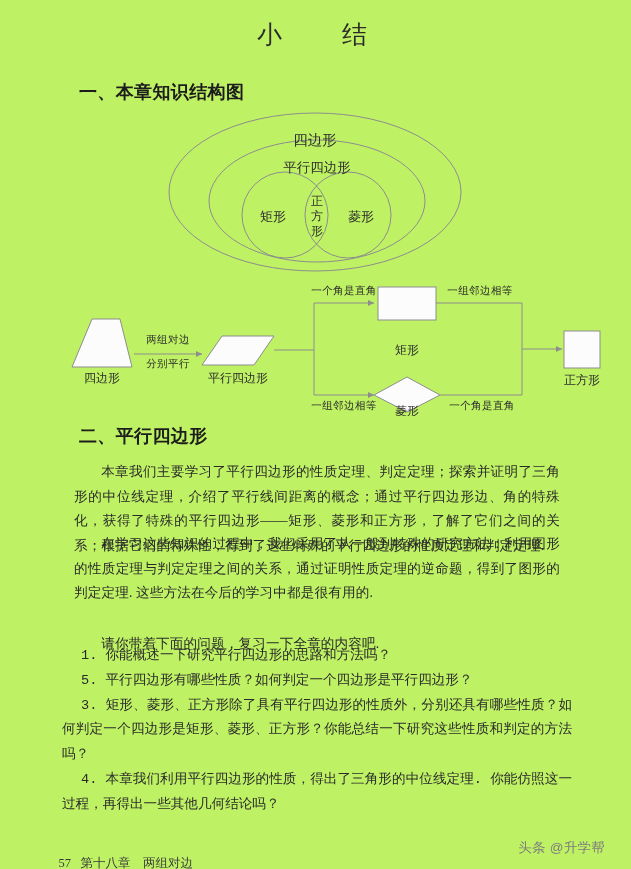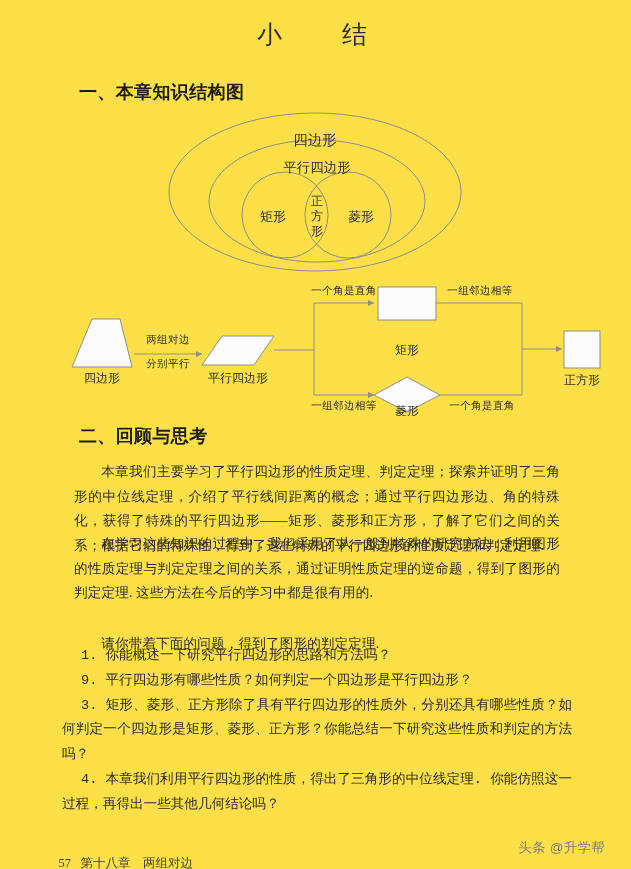--- a/index.html
+++ b/index.html
@@ -4,21 +4,21 @@
 <style>
   html, body {
     margin: 0;
     padding: 0;
     background: #ffffff;
   }
   #page {
     position: relative;
     width: 631px;
     height: 869px;
-    background: #fde047;
+    background: #bef264;
     font-family: "Liberation Serif", "DejaVu Serif", serif;
     color: #262626;
     overflow: hidden;
   }
 
   
   #doc-title {
     position: absolute;
     top: 18px;
     left: 0;
@@ -213,35 +213,35 @@
       <line class="flow-line" x1="378" y1="114" x2="460" y2="114"></line>
       <text class="flow-cond" x="420" y="128">一个角是直角</text>
 
       <line class="flow-line" x1="460" y1="22" x2="460" y2="114"></line>
       <line class="flow-line" x1="460" y1="68" x2="500" y2="68" marker-end="url(#ah)"></line>
       <rect class="flow-shape" x="502" y="50" width="36" height="37"></rect>
       <text class="flow-label" x="520" y="103" font-size="12">正方形</text>
     </svg>
   </div>
 
-  <div class="section-heading" id="heading-2">二、回顾与思考</div>
+  <div class="section-heading" id="heading-2">二、平行四边形</div>
 
   <div class="body-block" id="para-1">
     <p>本章我们主要学习了平行四边形的性质定理、判定定理；探索并证明了三角形的中位线定理，介绍了平行线间距离的概念；通过平行四边形边、角的特殊化，获得了特殊的平行四边形——矩形、菱形和正方形，了解了它们之间的关系；根据它们的特殊性，得到了这些特殊的平行四边形的性质定理和判定定理.</p>
   </div>
   <div class="body-block" id="para-2">
     <p>在学习这些知识的过程中，我们采用了从一般到特殊的研究方法：利用图形的性质定理与判定定理之间的关系，通过证明性质定理的逆命题，得到了图形的判定定理. 这些方法在今后的学习中都是很有用的.</p>
   </div>
   <div class="body-block" id="para-3">
-    <p>请你带着下面的问题，得到了图形的判定定理.</p>
+    <p>请你带着下面的问题，复习一下全章的内容吧.</p>
   </div>
 
   <div id="questions">
     <p>1. 你能概述一下研究平行四边形的思路和方法吗？</p>
-    <p>9. 平行四边形有哪些性质？如何判定一个四边形是平行四边形？</p>
+    <p>5. 平行四边形有哪些性质？如何判定一个四边形是平行四边形？</p>
     <p>3. 矩形、菱形、正方形除了具有平行四边形的性质外，分别还具有哪些性质？如何判定一个四边形是矩形、菱形、正方形？你能总结一下研究这些性质和判定的方法吗？</p>
     <p>4. 本章我们利用平行四边形的性质，得出了三角形的中位线定理. 你能仿照这一过程，再得出一些其他几何结论吗？</p>
   </div>
 
   <div id="footer">
     <span>57</span><span>&nbsp;&nbsp;&nbsp;</span><span>第十八章　两组对边</span>
   </div>
   <div id="watermark">头条 @升学帮</div>
 
 </div>

